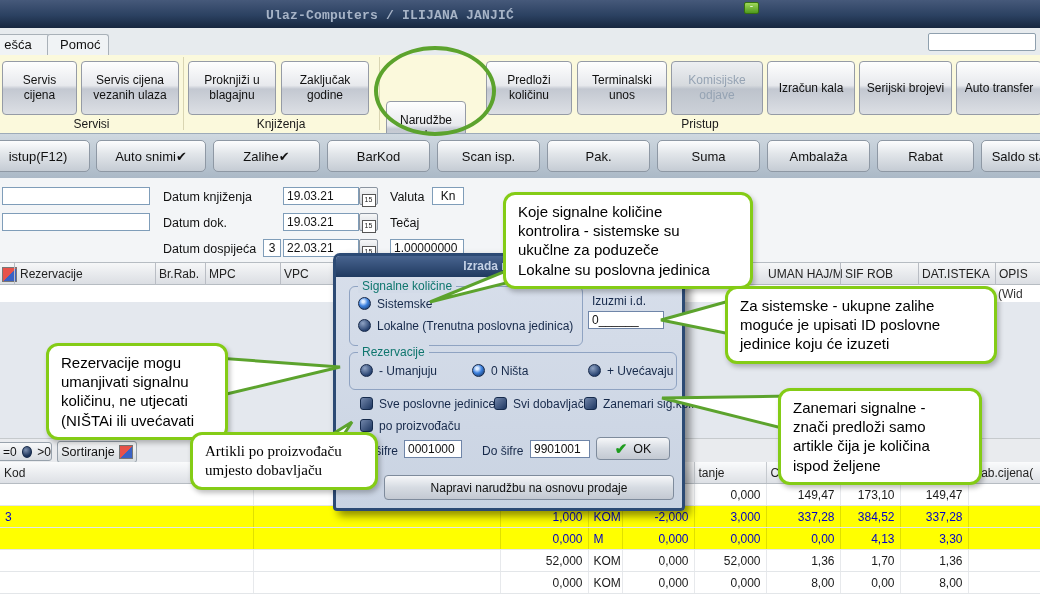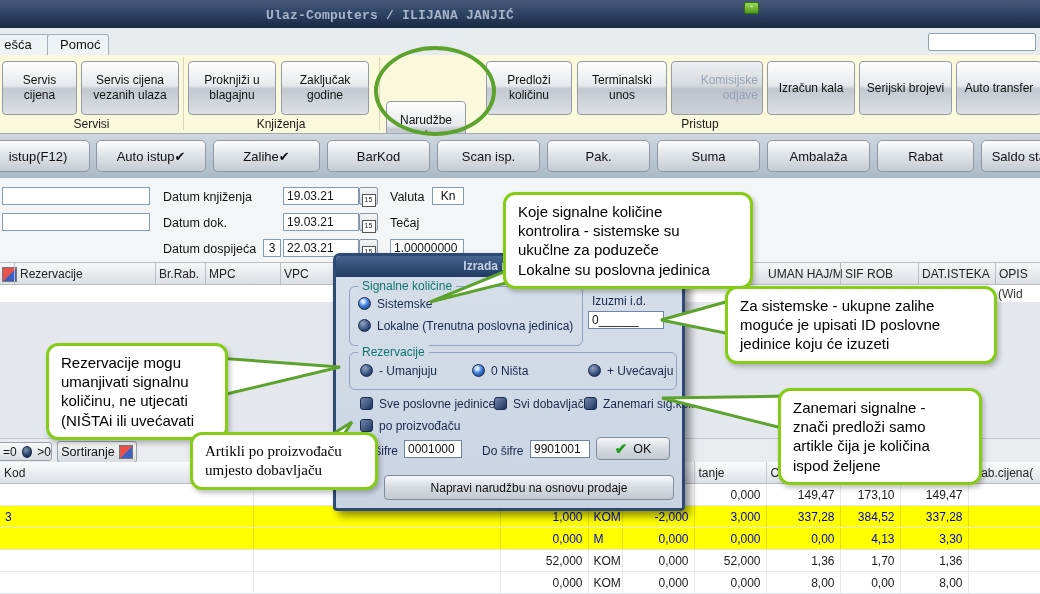--- a/index.html
+++ b/index.html
@@ -83,33 +83,33 @@
   <div class="abs ribbon">
     <div class="abs rsep" style="left:183px;"></div>
     <div class="abs rsep" style="left:379px;"></div>
     <div class="abs rbtn" style="left:2px;width:75px;">Servis cijena</div>
     <div class="abs rbtn" style="left:81px;width:98px;">Servis cijena vezanih ulaza</div>
     <div class="abs rbtn" style="left:188px;width:88px;">Proknjiži u blagajnu</div>
     <div class="abs rbtn" style="left:281px;width:88px;">Zaključak godine</div>
     <div class="abs rbtn" style="left:386px;width:80px;margin-top:40px;">Narudžbe robe</div>
     <div class="abs rbtn" style="left:486px;width:86px;">Predloži količinu</div>
     <div class="abs rbtn" style="left:577px;width:90px;">Terminalski unos</div>
-    <div class="abs rbtn disabled" style="left:671px;width:92px;text-align:right;">Komisijske odjave</div>
+    <div class="abs rbtn disabled" style="left:671px;width:92px;">Komisijske odjave</div>
     <div class="abs rbtn" style="left:767px;width:88px;">Izračun kala</div>
     <div class="abs rbtn" style="left:859px;width:93px;">Serijski brojevi</div>
     <div class="abs rbtn" style="left:956px;width:86px;">Auto transfer</div>
     <div class="abs rlabel" style="left:0;width:183px;">Servisi</div>
     <div class="abs rlabel" style="left:183px;width:196px;">Knjiženja</div>
     <div class="abs rlabel" style="left:379px;width:642px;">Pristup</div>
   </div>
   <div class="abs ellipse"></div>
 
   <div class="abs toolbar2">
     <div class="abs tbtn" style="left:-14px;width:104px;">istup(F12)</div>
-    <div class="abs tbtn" style="left:96px;width:110px;">Auto istup✔</div>
+    <div class="abs tbtn" style="left:96px;width:110px;">Auto snimi✔</div>
     <div class="abs tbtn" style="left:213px;width:107px;">Zalihe✔</div>
     <div class="abs tbtn" style="left:327px;width:103px;">BarKod</div>
     <div class="abs tbtn" style="left:437px;width:103px;">Scan isp.</div>
     <div class="abs tbtn" style="left:547px;width:103px;">Pak.</div>
     <div class="abs tbtn" style="left:657px;width:103px;">Suma</div>
     <div class="abs tbtn" style="left:767px;width:103px;">Ambalaža</div>
     <div class="abs tbtn" style="left:877px;width:97px;">Rabat</div>
     <div class="abs tbtn" style="left:981px;width:85px;">Saldo stavl</div>
   </div>
 

